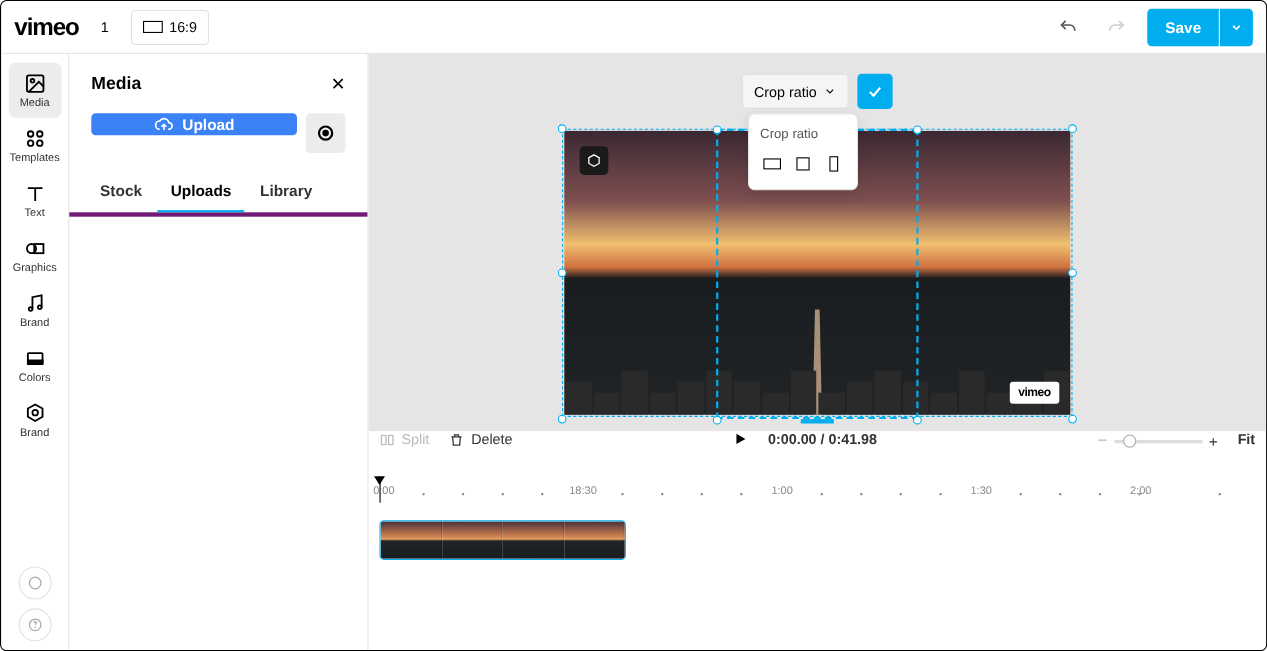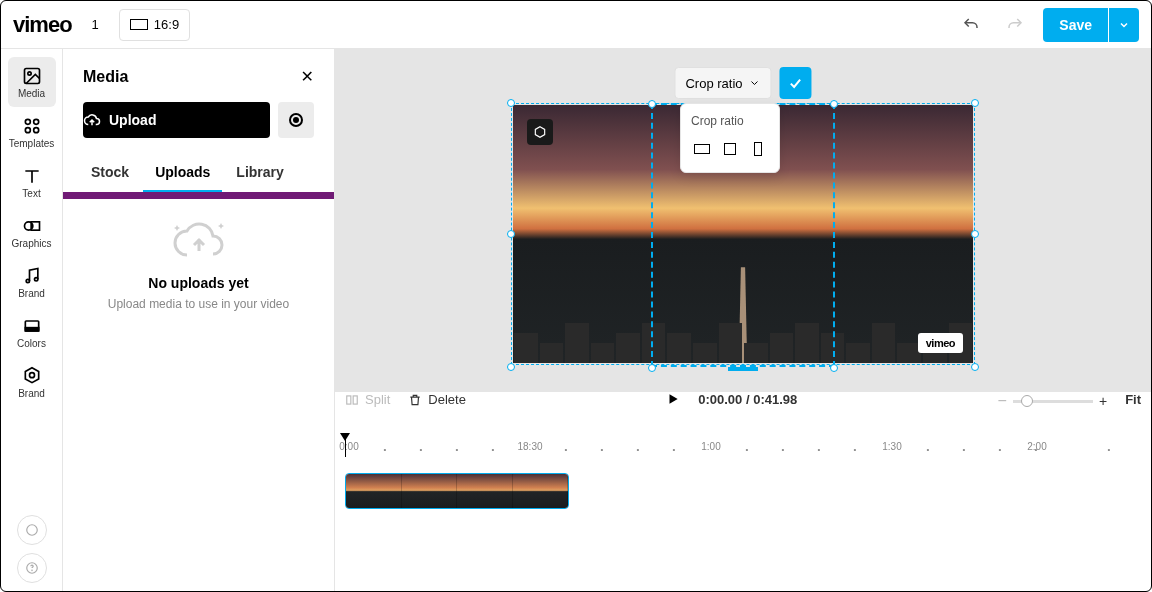--- a/index.html
+++ b/index.html
@@ -27,37 +27,37 @@
   .rail-item span.lbl { font-size: 10px; }
   .rail-spacer { flex:1; }
   .rail-foot { width: 30px; height:30px; border:1px solid #e0e0e0; border-radius:50%; margin-bottom:8px; display:flex; align-items:center; justify-content:center; color:#aaa; font-size:12px; cursor:pointer; }
 
   
   .panel { width: 272px; border-right: 1px solid #e5e5e5; display:flex; flex-direction:column; }
   .panel-head { display:flex; align-items:center; justify-content:space-between; padding: 18px 20px 6px 20px; }
   .panel-head h2 { font-size: 16px; font-weight: 700; }
   .close-x { font-size:16px; cursor:pointer; }
   .upload-row { display:flex; gap:8px; padding: 10px 20px; }
-  .upload-btn { flex:1; background:#000000; color:#fff; border:none; height:36px; border-radius:4px; font-size:14px; font-weight:600; display:flex; align-items:center; justify-content:flex-start; gap:8px; cursor:pointer; }
+  .upload-btn { flex:1; background:#3b82f6; color:#fff; border:none; height:20px; border-radius:4px; font-size:14px; font-weight:600; display:flex; align-items:center; justify-content:center; gap:8px; cursor:pointer; }
   .record-btn { width:36px; height:36px; background:#ececec; border:none; border-radius:4px; display:flex; align-items:center; justify-content:center; cursor:pointer; }
   .record-btn .inner { width:14px; height:14px; border:2px solid #000; border-radius:50%; position:relative; }
   .record-btn .inner::after { content:""; position:absolute; inset:2px; background:#000; border-radius:50%; }
-  .tabs { display:flex; padding: 6px 16px 0 16px; border-bottom:7px solid #701a75; gap: 2px; }
+  .tabs { display:flex; padding: 6px 16px 0 16px; border-bottom:4px solid #701a75; gap: 2px; }
   .tab { padding: 10px 12px; font-size:14px; color:#333; cursor:pointer; border-bottom: 2px solid transparent; font-weight:600; }
   .tab.active { border-bottom-color:#00adef; color:#000; }
   .selects { display:flex; gap:10px; padding: 14px 20px; }
   .sel { flex:1; height:36px; border:1px solid #d9d9d9; border-radius:4px; display:flex; align-items:center; justify-content:space-between; padding:0 10px; font-size:13px; cursor:pointer; }
   .empty { display:flex; flex-direction:column; align-items:center; padding: 18px 20px; color:#555; text-align:center; }
   .empty svg { color:#d0d0d0; margin-bottom:10px; }
   .empty .h { font-weight:700; font-size:14px; color:#000; margin-bottom:6px; }
   .empty .s { font-size:12px; color:#888; }
 
   
   .canvas-area { flex:1; display:flex; flex-direction:column; min-width:0; }
-  .stage { flex:1; background:#e5e5e5; position:relative; display:flex; align-items:flex-start; justify-content:center; padding-top:56px; }
+  .stage { flex:1; background:#e5e5e5; position:relative; display:flex; align-items:center; justify-content:center; padding-top:56px; }
   .crop-toolbar { position:absolute; top:18px; left:50%; transform:translateX(-50%); display:flex; gap:8px; align-items:center; }
   .crop-chip { background:#f5f5f5; border:1px solid #e0e0e0; height:32px; padding:0 10px; border-radius:4px; display:flex; align-items:center; gap:6px; font-size:13px; cursor:pointer; }
   .confirm-btn { width:32px; height:32px; background:#00adef; border:none; border-radius:4px; display:flex; align-items:center; justify-content:center; cursor:pointer; }
   .confirm-btn svg { stroke:#fff; }
   .crop-popover { position:absolute; top:54px; left:50%; transform:translateX(-63%); width:100px; background:#fff; border:1px solid #e5e5e5; border-radius:6px; box-shadow:0 4px 12px rgba(0,0,0,.1); padding:10px; z-index:5; }
   .crop-popover .t { font-size:12px; color:#555; margin-bottom:8px; }
   .crop-popover .opts { display:flex; gap:6px; }
   .crop-opt { width:26px; height:26px; display:flex; align-items:center; justify-content:center; border-radius:4px; cursor:pointer; }
 
   .media-box { position:relative; width:460px; height:258px; }
@@ -221,29 +221,20 @@
           <span>Upload</span>
         </button>
         <button class="record-btn">
             <span class="inner"></span>
           </button>
       </div>
       <div class="tabs">
         <div class="tab">Stock</div>
         <div class="tab active">Uploads</div>
         <div class="tab">Library</div>
-      </div>
-      <div class="empty">
-        <svg width="64" height="48" viewBox="0 0 64 48">
-          <path d="M20 38a12 12 0 010-24 14 14 0 0126 5 9 9 0 010 18" fill="none" stroke="#d0d0d0" stroke-width="3"></path>
-          <path d="M32 22v12M27 28l5-5 5 5" fill="none" stroke="#d0d0d0" stroke-width="3"></path>
-          <path d="M10 8l1 2 2 1-2 1-1 2-1-2-2-1 2-1zM54 6l1 2 2 1-2 1-1 2-1-2-2-1 2-1z" fill="#d0d0d0"></path>
-        </svg>
-        <div class="h">No uploads yet</div>
-        <div class="s">Upload media to use in your video</div>
       </div>
     </div>
 
     <div class="canvas-area">
       <div class="stage">
         <div class="crop-toolbar">
           <div class="crop-chip">
             <span>Crop ratio</span>
             <svg width="12" height="12" viewBox="0 0 24 24" fill="none" stroke="#000" stroke-width="2">
                 <polyline points="6 9 12 15 18 9"></polyline>

